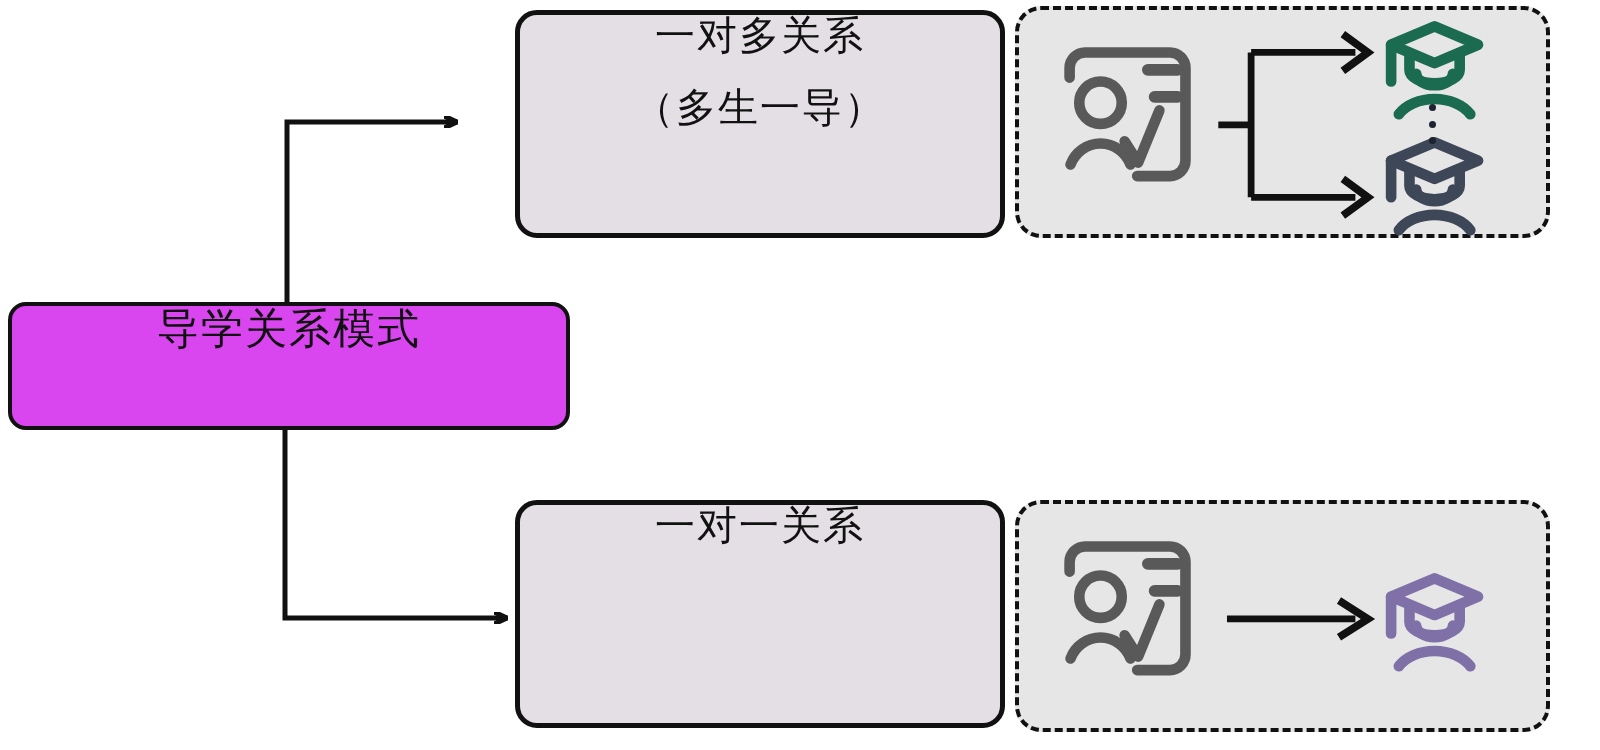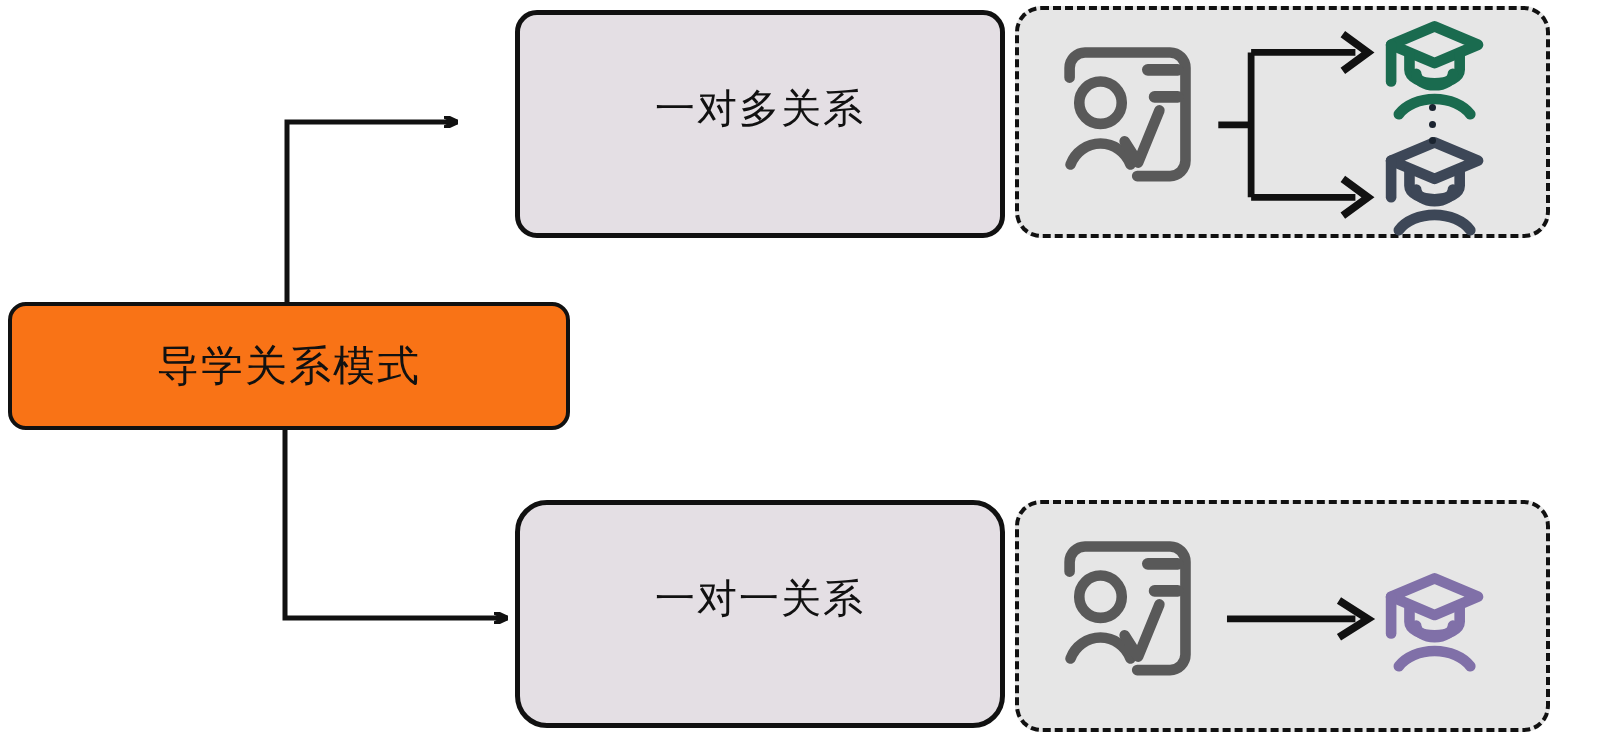--- a/index.html
+++ b/index.html
@@ -36,31 +36,31 @@
 
   
   .node {
     position: absolute;
     box-sizing: border-box;
     border: 4px solid #111111;
     border-radius: 20px;
     display: flex;
     flex-direction: column;
     align-items: center;
-    justify-content: center;
+    justify-content: flex-start;
     text-align: center;
     color: #111111;
   }
 
   .node-root {
     left: 8px;
     top: 302px;
     width: 562px;
     height: 128px;
-    background: #f97316;
+    background: #d946ef;
     border-radius: 18px;
   }
   .node-root .node-line {
     font-size: 42px;
     letter-spacing: 2px;
     line-height: 1.1;
   }
 
   .node-branch {
     width: 490px;
@@ -70,21 +70,20 @@
   }
   .node-branch-top {
     left: 515px;
     top: 10px;
     height: 228px;
   }
   .node-branch-bottom {
     left: 515px;
     top: 500px;
     height: 228px;
-    border-radius: 32px;
   }
   .node-branch .node-line {
     font-size: 40px;
     letter-spacing: 2px;
     line-height: 1.05;
   }
   .node-branch .node-line-1 { margin-bottom: 30px; }
 
   
   .panel {
@@ -150,20 +149,21 @@
 
     <path d="M285,430 L285,618 L505,618" fill="none" stroke="#111111" stroke-width="5" stroke-linecap="square" stroke-linejoin="miter" marker-end="url(#arrowhead)"></path>
   </svg>
 
   <div class="node node-root">
     <div class="node-line">导学关系模式</div>
   </div>
 
   <div class="node node-branch node-branch-top">
     <div class="node-line node-line-1">一对多关系</div>
+    <div class="node-line node-line-2">（多生一导）</div>
   </div>
 
   <div class="panel panel-top">
     <svg class="panel-svg" viewBox="0 0 535 232">
 
       <g fill="none" stroke="#595959" stroke-width="11" stroke-linecap="round" stroke-linejoin="round">
         <path d="M47,70 v-10 a16,16 0 0 1 16,-16 h88 a16,16 0 0 1 16,16 v96 a16,16 0 0 1 -16,16 h-34"></path>
         <circle cx="79" cy="96" r="22"></circle>
         <path d="M48,160 a33,33 0 0 1 62,0"></path>
         <path d="M128,62 h31" stroke-width="12"></path>

